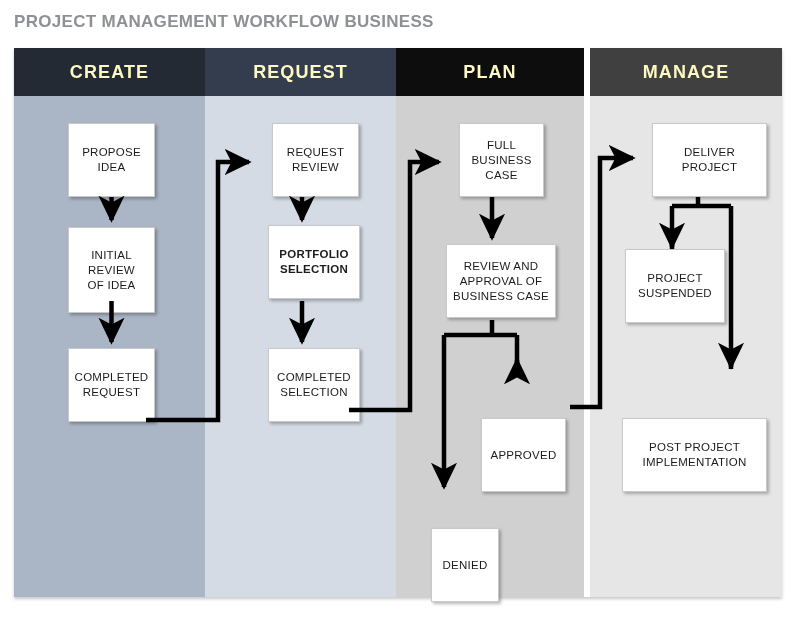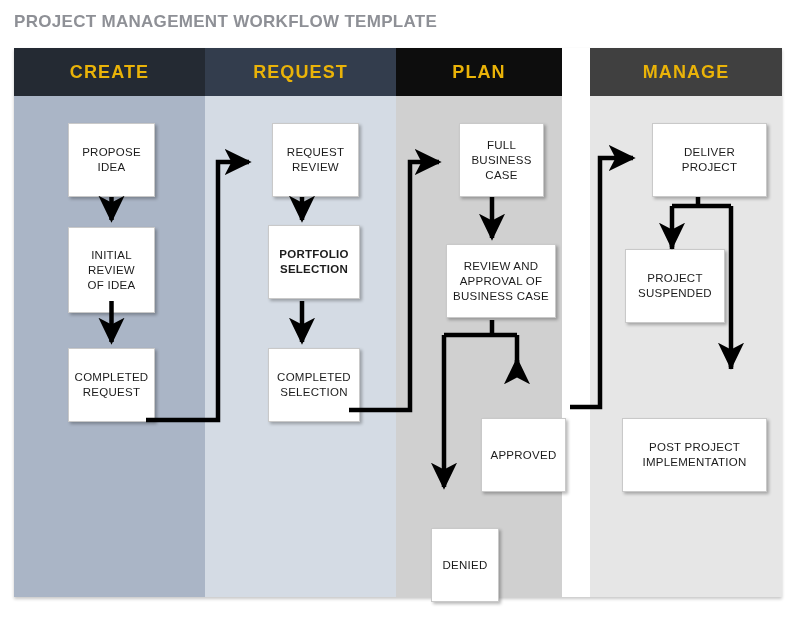--- a/index.html
+++ b/index.html
@@ -57,21 +57,21 @@
     display: flex;
     align-items: center;
     justify-content: center;
     box-sizing: border-box;
   }
 
   .col-header span {
     font-size: 18px;
     font-weight: bold;
     letter-spacing: 1.1px;
-    color: #eab308;
+    color: #fef9c3;
   }
 
   .col-body {
     position: absolute;
     left: 0;
     top: 48px;
     width: 100%;
     height: 501px;
   }
 
@@ -107,21 +107,21 @@
     height: 623px;
     pointer-events: none;
     z-index: 8;
   }
 </style>
 </head>
 <body>
 
 <div id="root">
 
-  <div id="page-title">PROJECT MANAGEMENT WORKFLOW TEMPLATE</div>
+  <div id="page-title">PROJECT MANAGEMENT WORKFLOW BUSINESS</div>
 
   <div id="board">
 
     <div class="column" style="left:0px; width:191px;">
       <div class="col-header" style="background:#242a33;">
         <span>CREATE</span>
       </div>
       <div class="col-body" style="background:#aab5c6;padding-left:36px;">
         <div class="node" style="left:54px; top:27px; width:87px; height:74px;">
           <span>PROPOSE
@@ -152,21 +152,21 @@
           <span>PORTFOLIO
 SELECTION</span>
         </div>
         <div class="node" style="left:63px; top:252px; width:92px; height:74px;">
           <span>COMPLETED
 SELECTION</span>
         </div>
       </div>
     </div>
 
-    <div class="column" style="left:382px; width:166px;">
+    <div class="column" style="left:382px; width:188px;">
       <div class="col-header" style="background:#0d0d0d;">
         <span>PLAN</span>
       </div>
       <div class="col-body" style="background:#d0d0d0;">
         <div class="node" style="left:63px; top:27px; width:85px; height:74px;">
           <span>FULL
 BUSINESS
 CASE</span>
         </div>
         <div class="node" style="left:50px; top:148px; width:110px; height:74px;">

